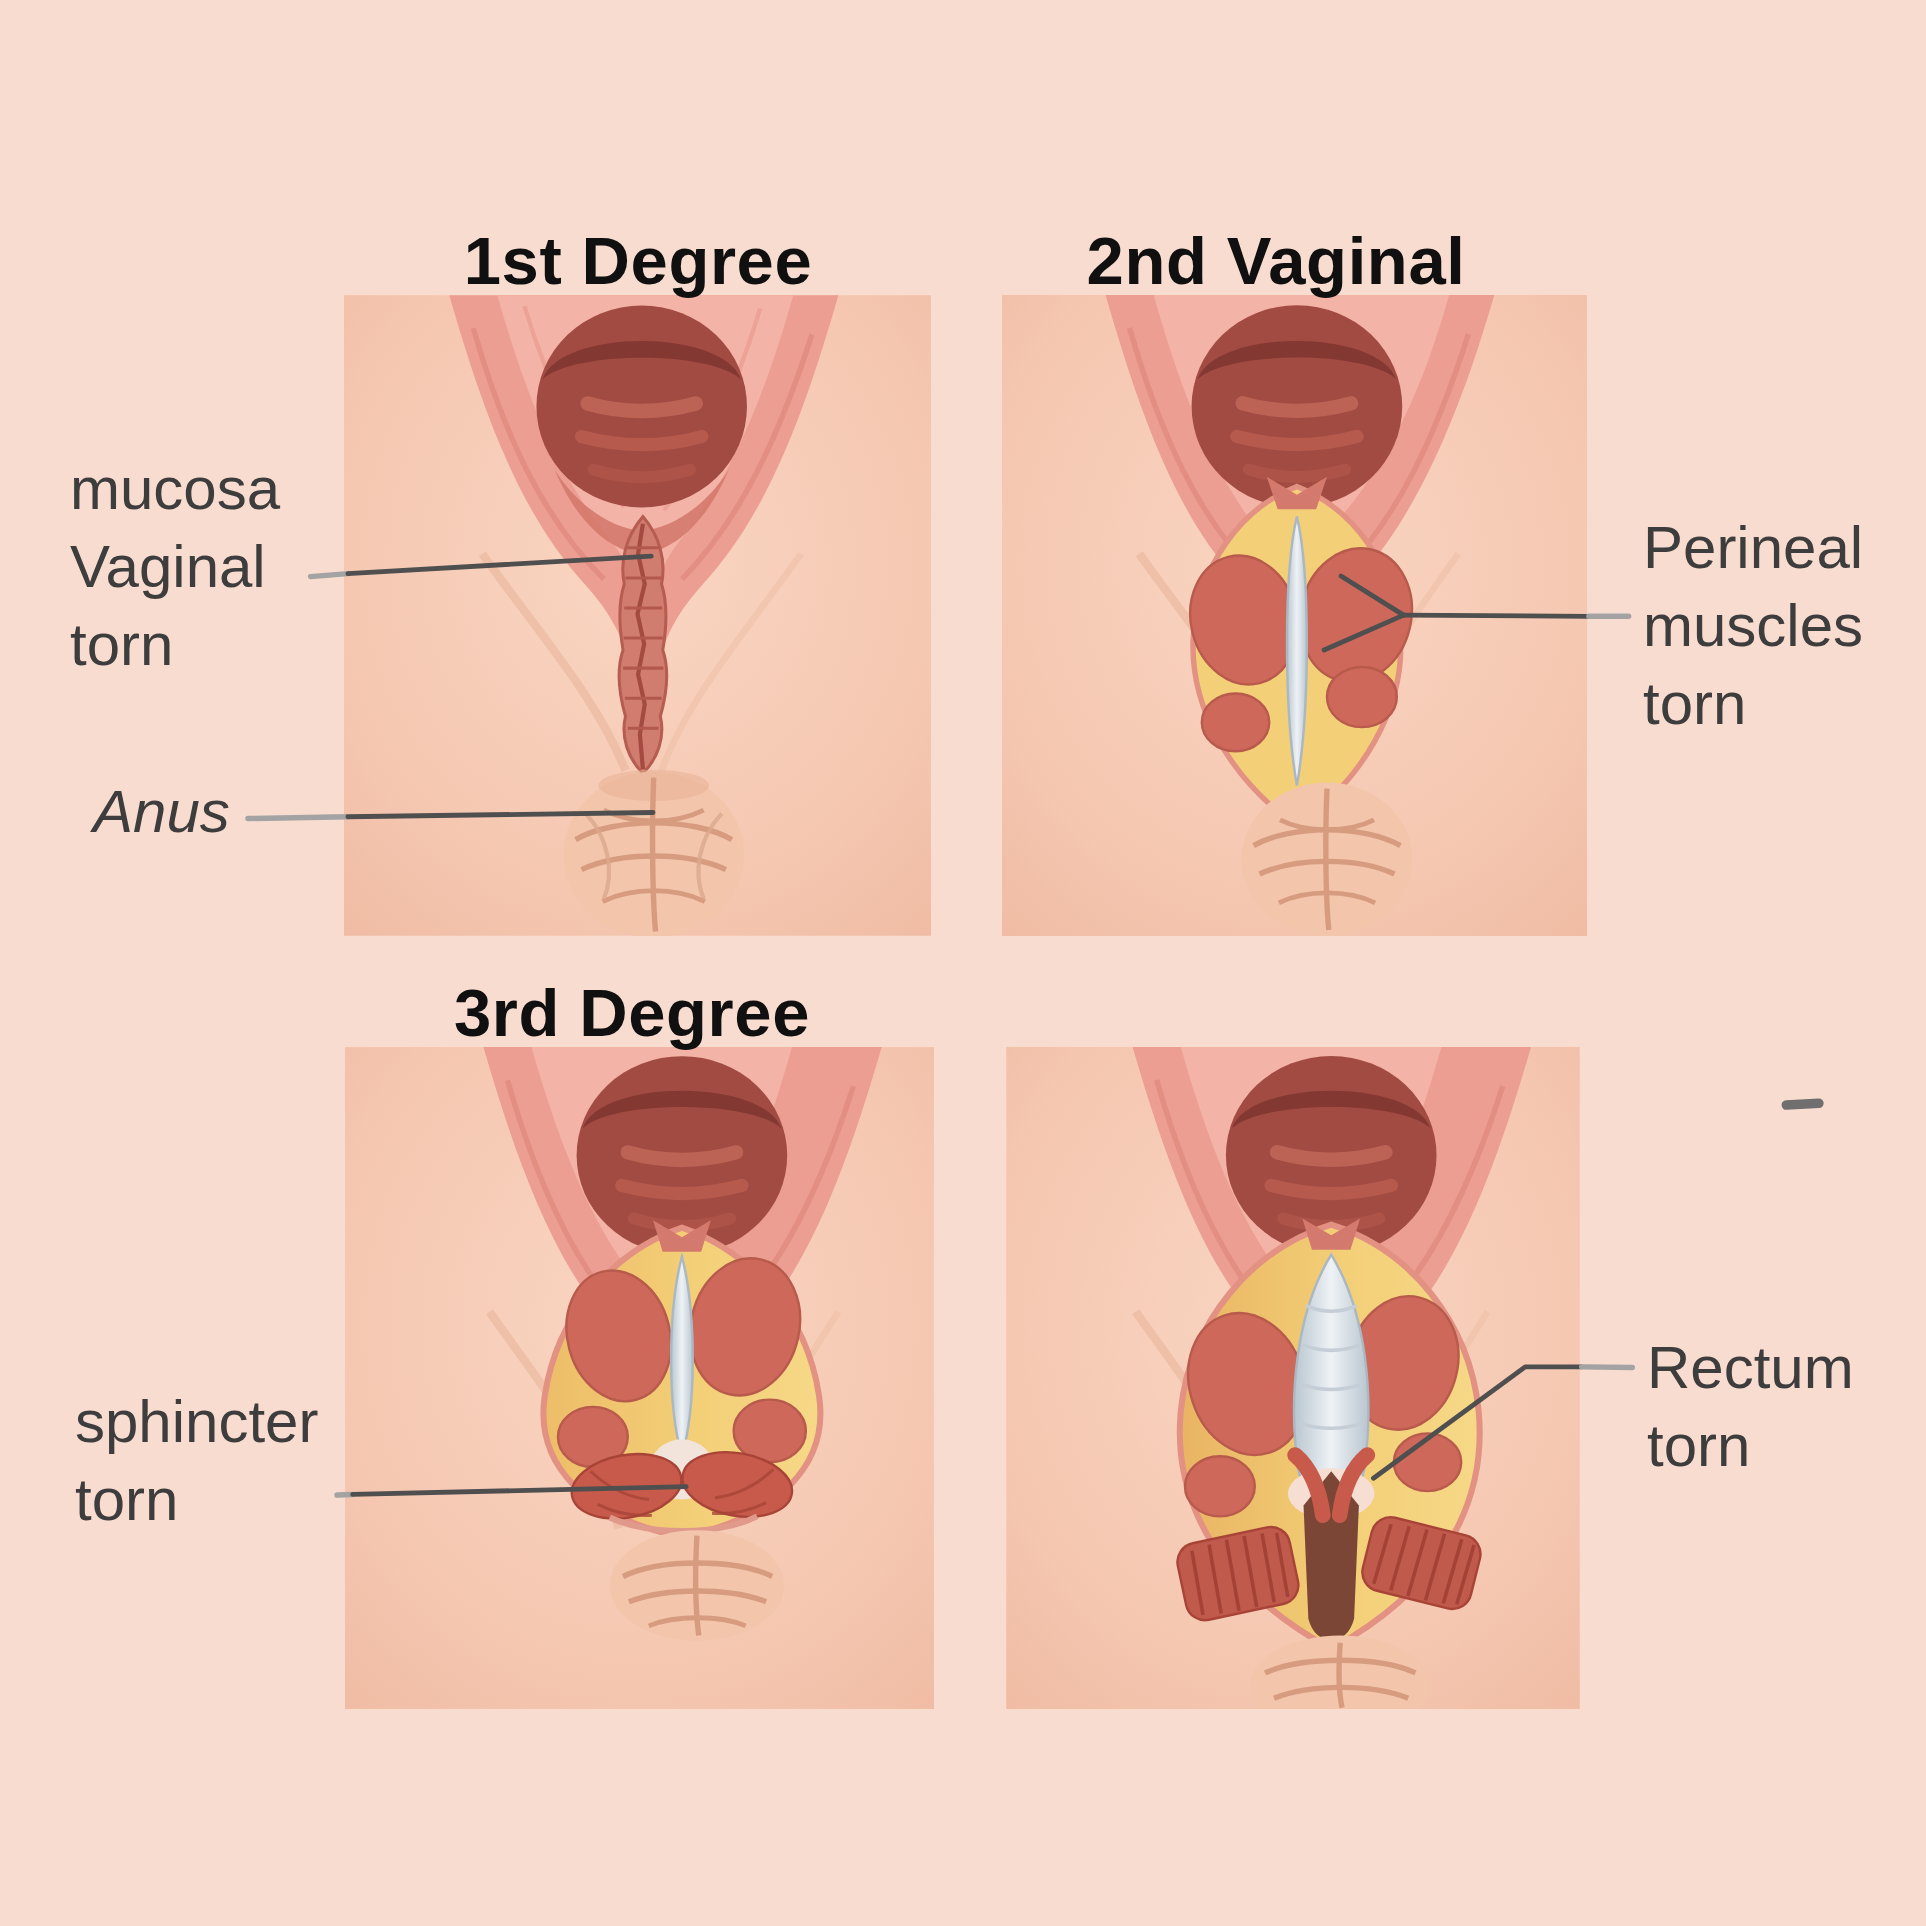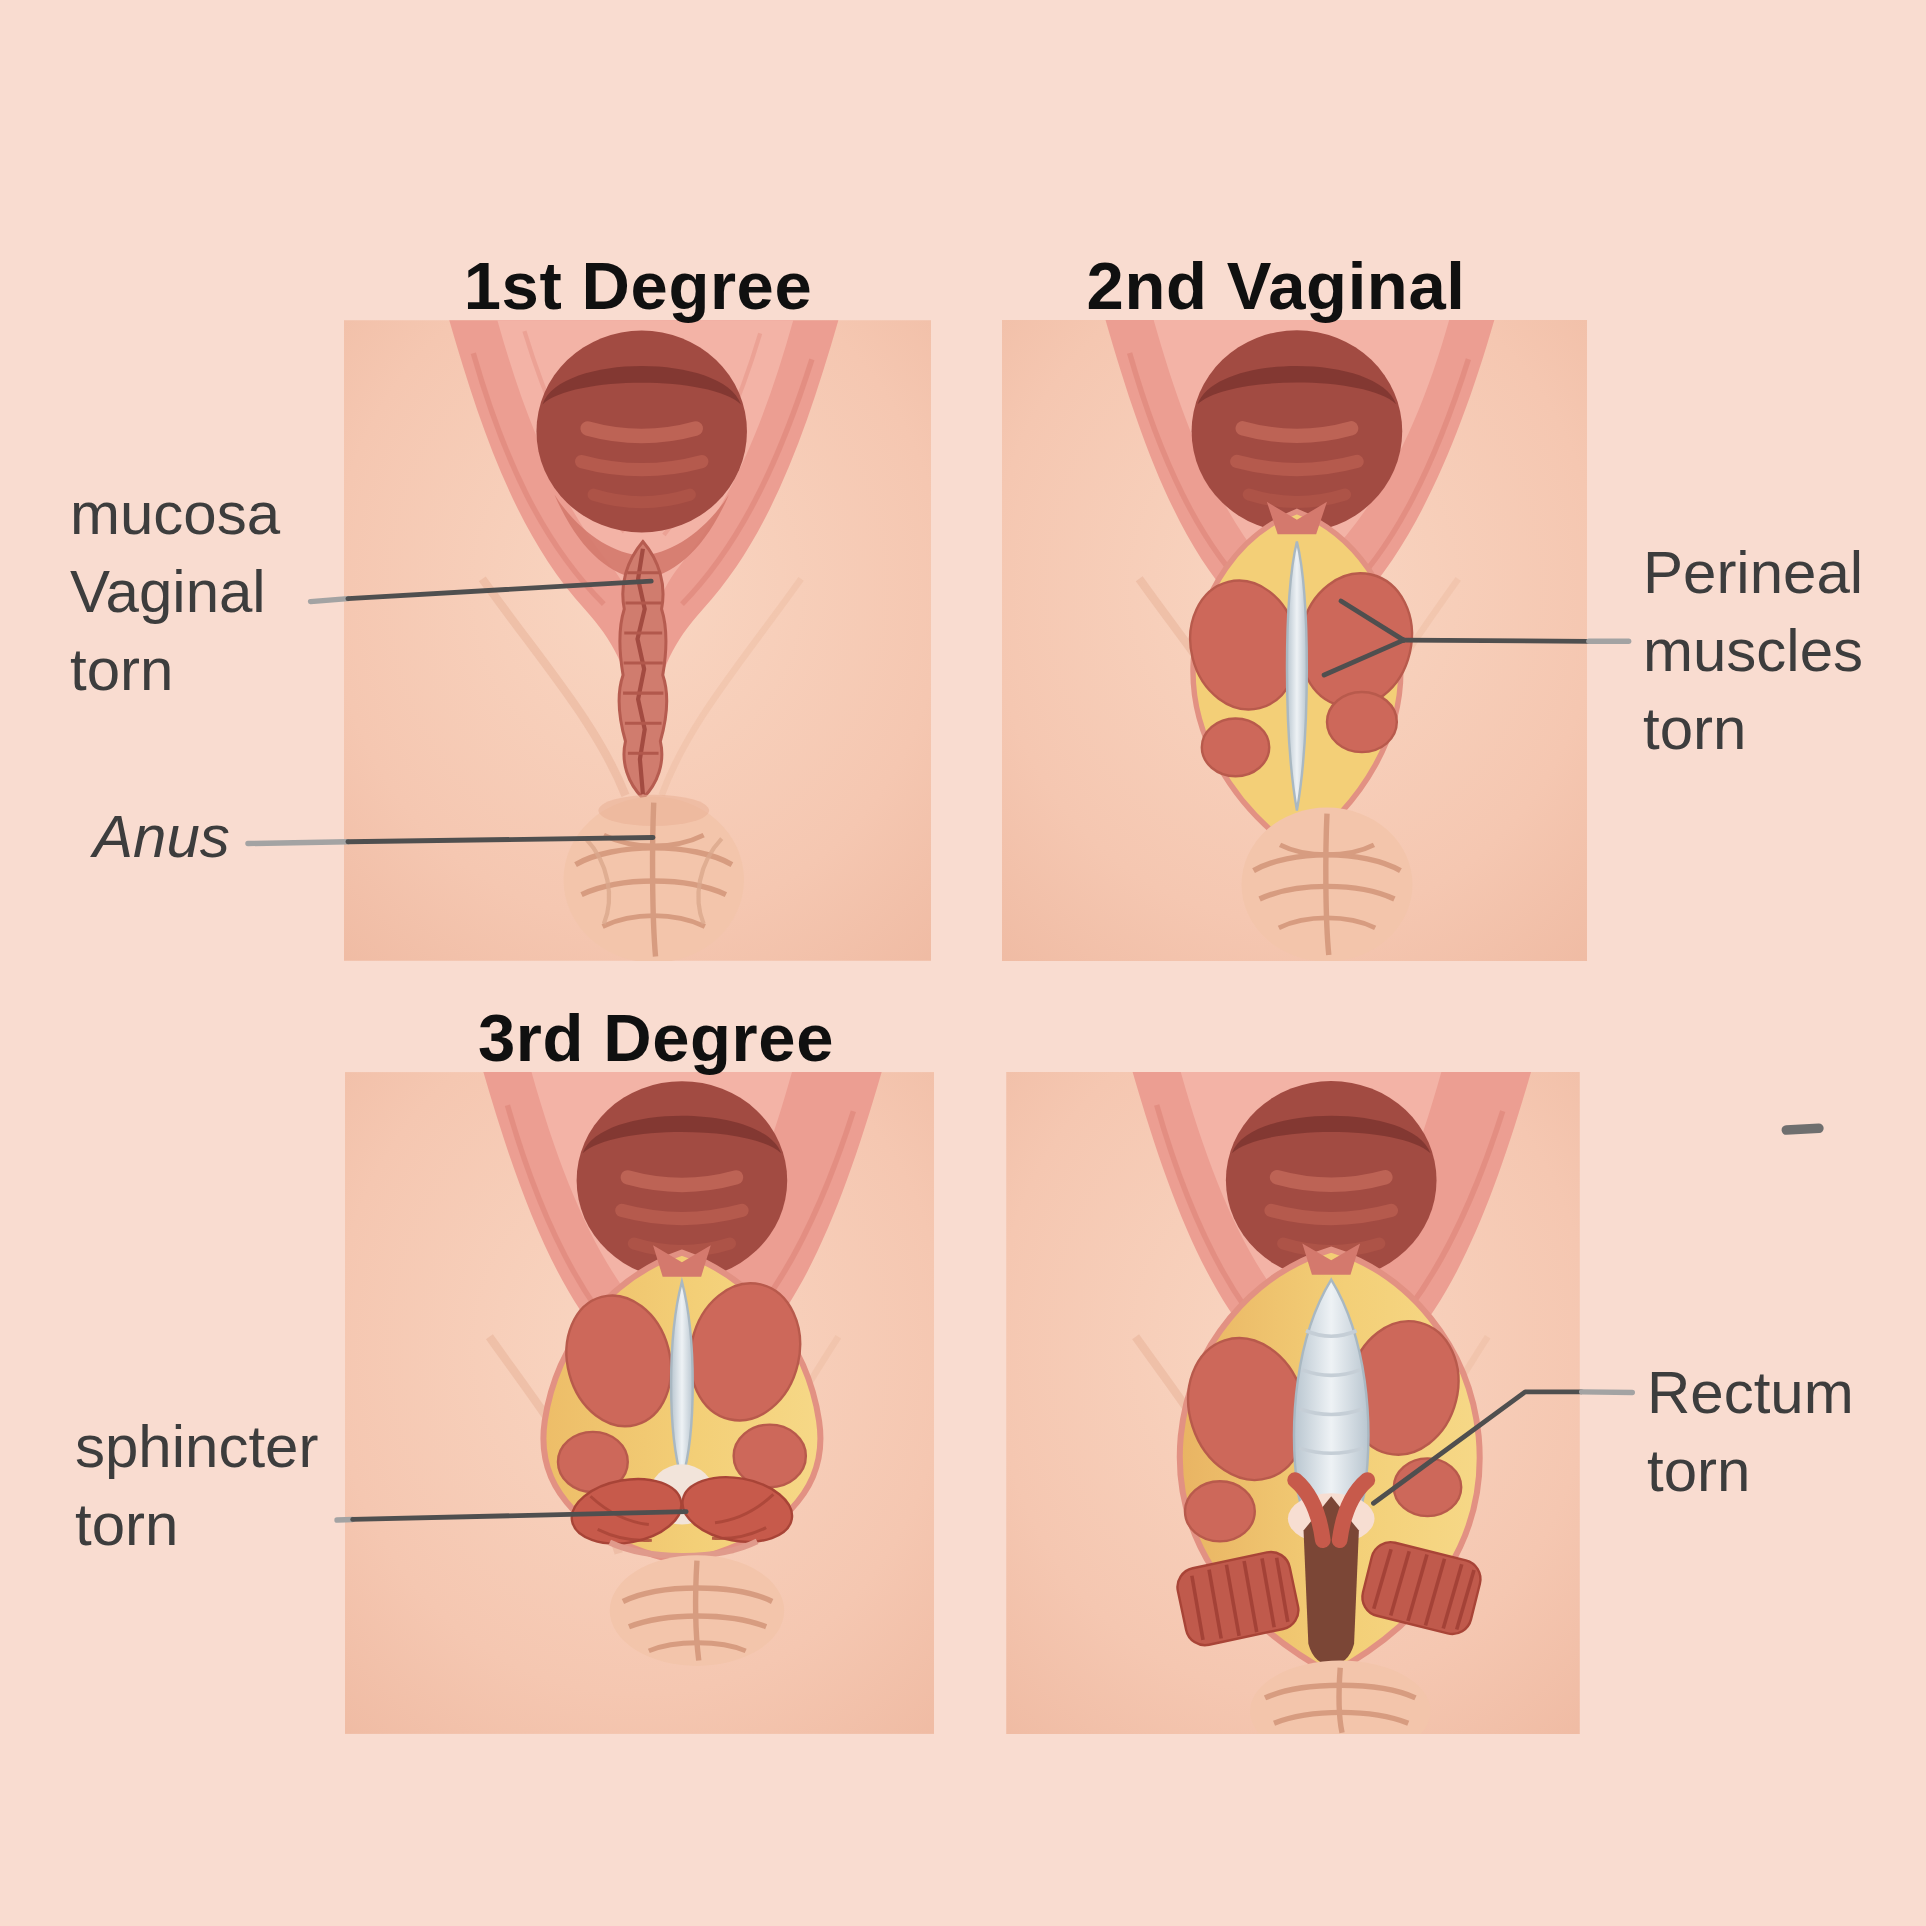--- a/index.html
+++ b/index.html
@@ -2,21 +2,21 @@
 <html style="font-size:9.6px"><head>
 <meta charset="utf-8">
 <style>
   html,body{margin:0;padding:0;}
   body{
     width:1926px;height:1926px;
     background:#f9dcd0;
     font-family:"Liberation Sans", sans-serif;
     position:relative;overflow:hidden;
   }
-  .stage{position:absolute;left:0;top:0;width:1926px;height:1356px;margin-top:25px;}
+  .stage{position:absolute;left:0;top:0;width:1926px;height:1356px;}
   .panel{position:absolute;}
   .panel svg{display:block;width:100%;height:100%;}
   .panel-title{
     position:absolute;
     transform:translateX(-50%);
     font-size:67px;font-weight:bold;color:#101010;
     letter-spacing:0.6px;white-space:nowrap;
   }
   .anno{
     position:absolute;
@@ -263,21 +263,21 @@
         <ellipse cx="555" cy="1062" rx="150" ry="84" fill="#f3c5ab"></ellipse>
         <path d="M 430,1040 C 492,1012 620,1012 680,1040" stroke="#d79c80" stroke-width="9" fill="none"></path>
         <path d="M 445,1082 C 505,1058 608,1058 668,1082" stroke="#d79c80" stroke-width="9" fill="none"></path>
         <path d="M 555,990 C 552,1030 552,1070 558,1098" stroke="#d79c80" stroke-width="9" fill="none"></path>
       </g>
     </svg>
   </div>
 
   <div class="panel-title" style="left:638px;top:222px;">1st Degree</div>
   <div class="panel-title" style="left:1276px;top:222px;">2nd Vaginal</div>
-  <div class="panel-title" style="left:656px;top:974px;">3rd Degree</div>
+  <div class="panel-title" style="left:632px;top:974px;">3rd Degree</div>
 
   <div class="anno" style="left:70px;top:450px;">
     <span class="label-line">mucosa</span>
     <span class="label-line">Vaginal</span>
     <span class="label-line">torn</span>
   </div>
 
   <div class="anno" style="left:93px;top:773px;font-style:italic;">
     <span class="label-line">Anus</span>
   </div>

